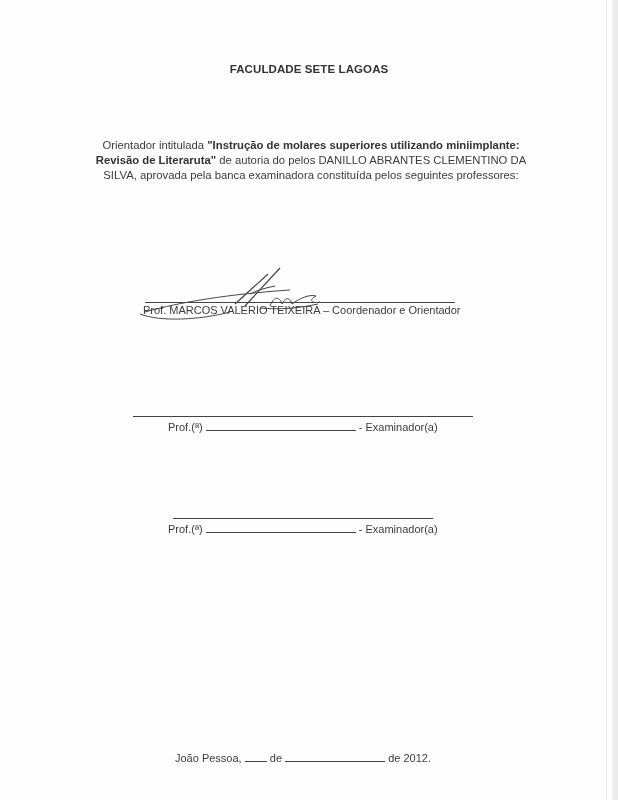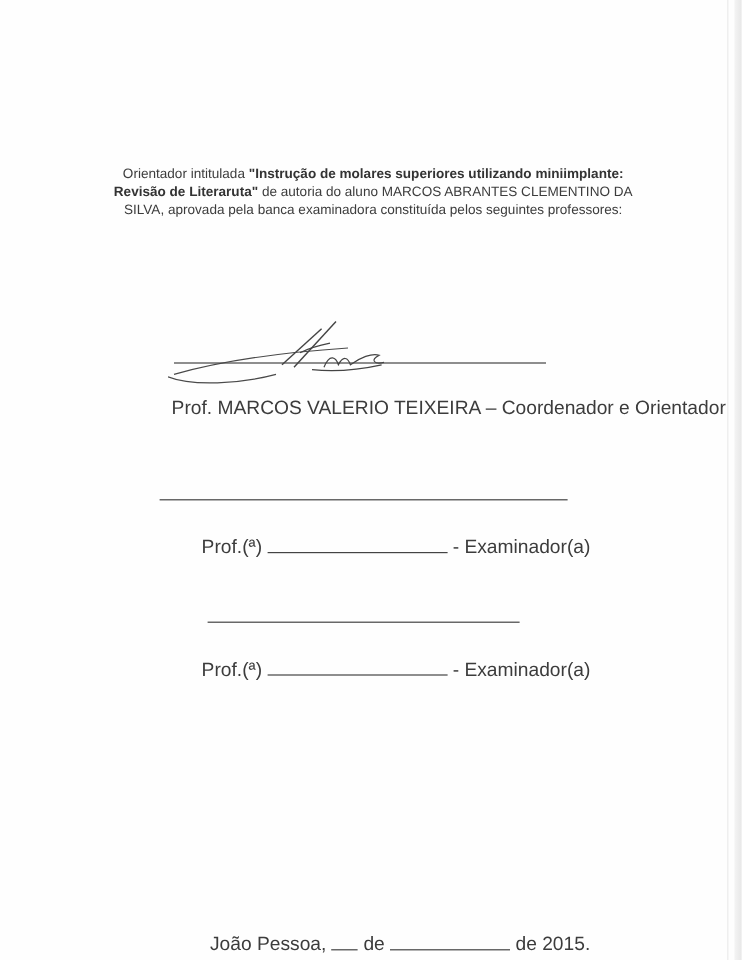--- a/index.html
+++ b/index.html
@@ -11,32 +11,33 @@
     .page { position: absolute; left: 0; top: 0; width: 618px; height: 800px; background: #fefefe; }
     .edge { position: absolute; right: 0; top: 0; width: 6px; height: 800px;
       background: linear-gradient(to right, #f4f4f4, #e8e8e8); }
     .edge-line { position: absolute; left: 606px; top: 0; width: 1px; height: 800px; background: #ececec; }
     .institution { position: absolute; left: 0; width: 618px; top: 63px; text-align: center;
       font-weight: bold; font-size: 11.5px; color: #333; letter-spacing: 0.1px; }
     .intro { position: absolute; left: 88px; width: 446px; top: 138px; text-align: center;
       font-size: 11.3px; line-height: 15px; color: #3c3c3c; }
     .intro b { color: #333; }
     .line { position: absolute; height: 1px; background: #444; }
-    .txt { position: absolute; font-size: 16px; color: #3c3c3c; white-space: nowrap; margin-top: 28px; }
+    .txt { position: absolute; font-size: 11px; color: #3c3c3c; white-space: nowrap; }
     .signature { position: absolute; left: 140px; top: 264px; width: 200px; height: 60px; }
   </style>
 </head>
 <body>
 
 <div class="page">
   <div class="edge"></div>
   <div class="edge-line"></div>
 
+  <div class="institution">FACULDADE SETE LAGOAS</div>
 
-  <div class="intro"><span>Orientador intitulada </span><b>"Instrução de molares superiores utilizando miniimplante: Revisão de Literaruta"</b><span> de autoria do aluno MARCOS ABRANTES CLEMENTINO DA SILVA, aprovada pela banca examinadora constituída pelos seguintes professores:</span></div>
+  <div class="intro"><span>Orientador intitulada </span><b>"Instrução de molares superiores utilizando miniimplante: Revisão de Literaruta"</b><span> de autoria do pelos DANILLO ABRANTES CLEMENTINO DA SILVA, aprovada pela banca examinadora constituída pelos seguintes professores:</span></div>
 
   <svg class="signature" viewBox="0 0 200 60">
     <path d="M5 48 C 40 38, 90 30, 150 26" stroke="#4a4a4a" stroke-width="1" fill="none"></path>
     <path d="M0 50 C 20 58, 60 56, 90 48" stroke="#4a4a4a" stroke-width="1" fill="none"></path>
     <path d="M95 40 L 128 10" stroke="#444" stroke-width="1.2" fill="none"></path>
     <path d="M105 42 L 140 4" stroke="#444" stroke-width="1.2" fill="none"></path>
     <path d="M110 30 C 118 26, 125 24, 135 22" stroke="#444" stroke-width="1" fill="none"></path>
     <path d="M130 42 C 135 30, 140 34, 142 40 C 146 32, 150 34, 152 40 C 160 34, 170 30, 176 32 C 168 36, 172 40, 180 38" stroke="#444" stroke-width="1" fill="none"></path>
     <path d="M120 44 C 140 46, 160 44, 178 40" stroke="#444" stroke-width="1" fill="none"></path>
   </svg>
@@ -55,15 +56,15 @@
     <span>Prof.(ª)</span>
     <span style="display:inline-block; width:150px; border-bottom:1px solid #444; height:10px;"></span>
     <span>- Examinador(a)</span>
   </div>
 
   <div class="txt" style="left:175px; top:751px;">
     <span>João Pessoa,</span>
     <span style="display:inline-block; width:22px; border-bottom:1px solid #444; height:10px;"></span>
     <span>de</span>
     <span style="display:inline-block; width:100px; border-bottom:1px solid #444; height:10px;"></span>
-    <span>de 2015.</span>
+    <span>de 2012.</span>
   </div>
 </div>
 
 </body></html>

